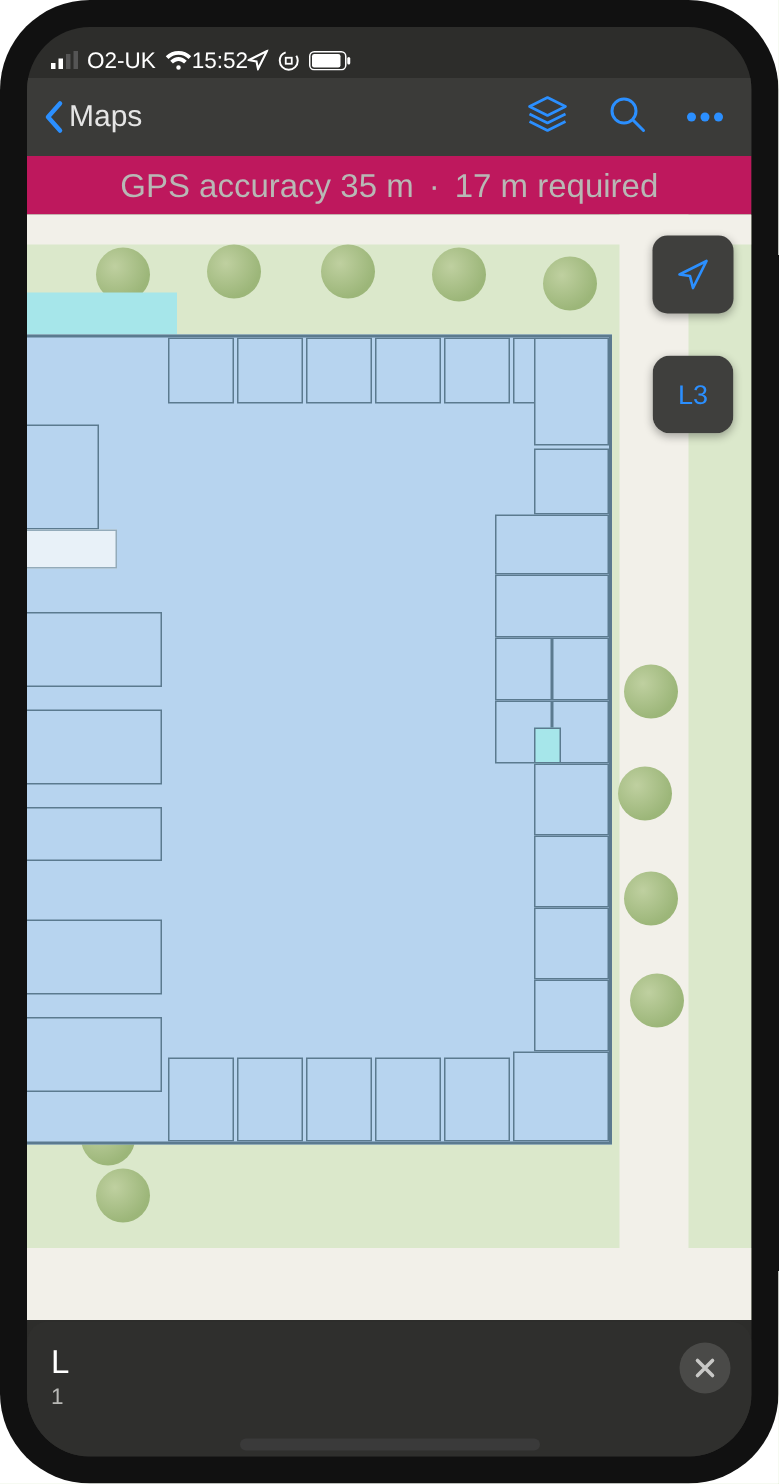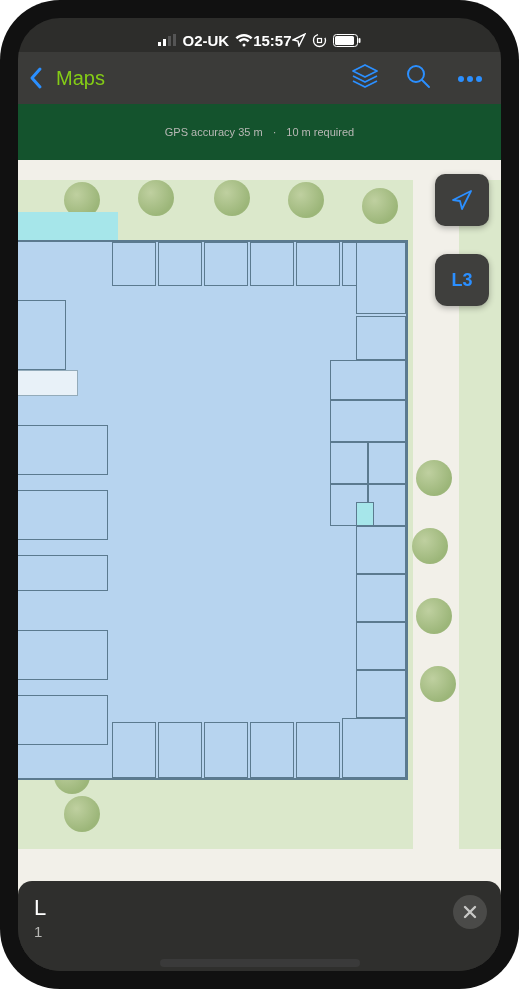--- a/index.html
+++ b/index.html
@@ -27,44 +27,44 @@
     position: relative;
     width: 100%; height: 100%;
     background: #2d2d2b;
     border-radius: 42px;
     overflow: hidden;
   }
 
   
   .status {
     height: 34px;
-    display:flex; align-items:center; justify-content:center;
+    display:flex; align-items:center; justify-content:flex-start;
     padding: 10px 16px 0 16px;
-    color:#fff; font-size:15px; font-weight:700;
+    color:#fff; font-size:15px; font-weight:400;
   }
   .status .left, .status .right { display:flex; align-items:center; gap:6px; }
   .status .right svg, .status .left svg { display:block; }
 
   
   .nav {
     height: 52px;
     display:flex; align-items:center; justify-content:space-between;
     padding: 0 10px;
     background:#3b3b39;
   }
-  .nav-left{ display:flex; align-items:center; color:#84cc16; font-size:20px; gap:12px;}
+  .nav-left{ display:flex; align-items:center; color:#e5e5e5; font-size:20px; gap:2px;}
   .nav-left svg{ display:block; }
   .nav-right{ display:flex; align-items:center; gap:26px; padding-right:8px;}
   .nav-icon{ color:#2b8fff; }
 
   
   .banner{
-    height:56px; background:#14532d; color:#b8b8b5;
+    height:39px; background:#be185d; color:#b8b8b5;
     display:flex; align-items:center; justify-content:center;
-    font-size:11px; gap:6px;
+    font-size:22px; gap:6px;
   }
   .banner .dot{ margin:0 4px;}
 
   
   .map{
     position:relative;
     height: calc(100% - 34px - 52px - 40px - 90px);
     background:#dbe8cb;
     overflow:hidden;
   }
@@ -99,21 +99,21 @@
 
   
   .float-col{
     position:absolute; right:12px; top:14px;
     display:flex; flex-direction:column; gap:8px;
   }
   .float-btn{
     width:54px; height:52px; border-radius:10px;
     background:#3f3f3d;
     display:flex; align-items:center; justify-content:center;
-    color:#2b8fff; font-size:18px; font-weight:700;
+    color:#2b8fff; font-size:18px; font-weight:400;
     box-shadow:0 2px 6px rgba(0,0,0,.3);
   }
   .lvl-group{
     border-radius:12px; overflow:hidden;
     box-shadow:0 2px 6px rgba(0,0,0,.3);
   }
   .lvl-group .float-btn{ border-radius:0; box-shadow:none;}
   .lvl-group .float-btn + .float-btn{ border-top:1px solid #2a2a28;}
 
   
@@ -146,21 +146,21 @@
             <rect x="0" y="8" width="3" height="4" fill="#fff"></rect>
             <rect x="5" y="5" width="3" height="7" fill="#fff"></rect>
             <rect x="10" y="2" width="3" height="10" fill="#555"></rect>
             <rect x="15" y="0" width="3" height="12" fill="#555"></rect>
           </svg>
         <span>O2-UK</span>
         <svg width="18" height="13" viewBox="0 0 18 13">
             <path d="M9 12.5a1.5 1.5 0 100-3 1.5 1.5 0 000 3zM3.5 6.5C5 5 7 4 9 4s4 1 5.5 2.5l-1.8 1.8C11.6 7.2 10.3 6.6 9 6.6S6.4 7.2 5.3 8.3L3.5 6.5zM.5 3.5C2.8 1.2 5.8 0 9 0s6.2 1.2 8.5 3.5l-1.8 1.8C13.9 3.5 11.5 2.5 9 2.5S4.1 3.5 2.3 5.3L.5 3.5z" fill="#fff"></path>
           </svg>
       </div>
-      <span>15:57</span>
+      <span>15:52</span>
       <div class="right">
         <svg width="14" height="14" viewBox="0 0 14 14">
             <path d="M1 7l12-6-6 12-1-5-5-1z" fill="none" stroke="#fff" stroke-width="1.4"></path>
           </svg>
         <svg width="15" height="15" viewBox="0 0 15 15">
             <circle cx="7.5" cy="7.5" r="6" fill="none" stroke="#fff" stroke-width="1.3" stroke-dasharray="26 8"></circle>
             <rect x="5.5" y="5.5" width="4" height="4" fill="none" stroke="#fff" stroke-width="1.2"></rect>
           </svg>
         <svg width="28" height="13" viewBox="0 0 28 13">
             <rect x="0.5" y="0.5" width="24" height="12" rx="3" fill="none" stroke="#fff"></rect>
@@ -195,21 +195,21 @@
               <circle cx="13" cy="4" r="3" fill="#2b8fff"></circle>
               <circle cx="22" cy="4" r="3" fill="#2b8fff"></circle>
             </svg>
         </span>
       </div>
     </div>
 
     <div class="banner">
       <span>GPS accuracy 35 m</span>
       <span class="dot">·</span>
-      <span>10 m required</span>
+      <span>17 m required</span>
     </div>
 
     <div class="map">
       <div class="grass"></div>
       <div class="path p1"></div>
       <div class="path p2"></div>
       <div class="path p3"></div>
 
       <div class="tree" style="left:46px; top:22px;"></div>
       <div class="tree" style="left:120px; top:20px;"></div>

